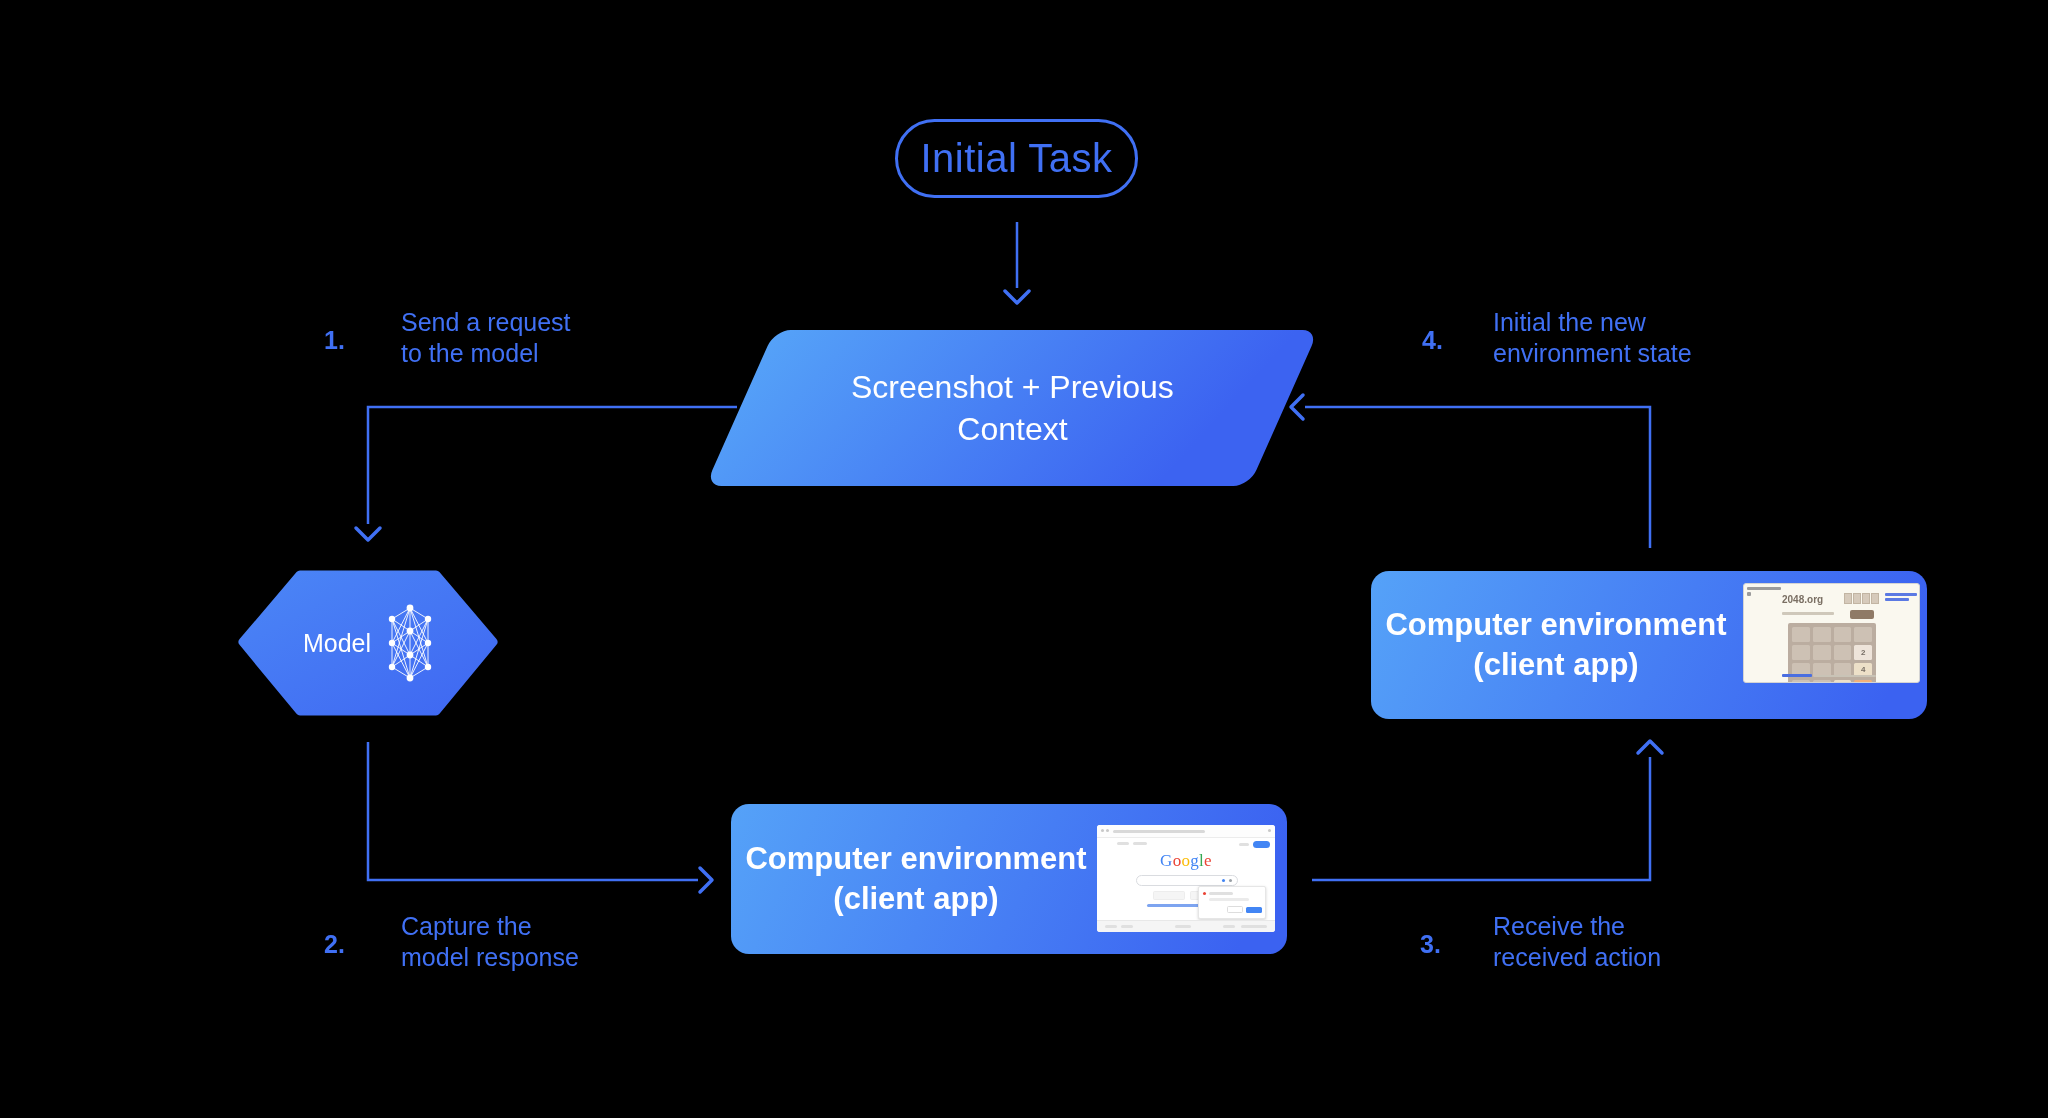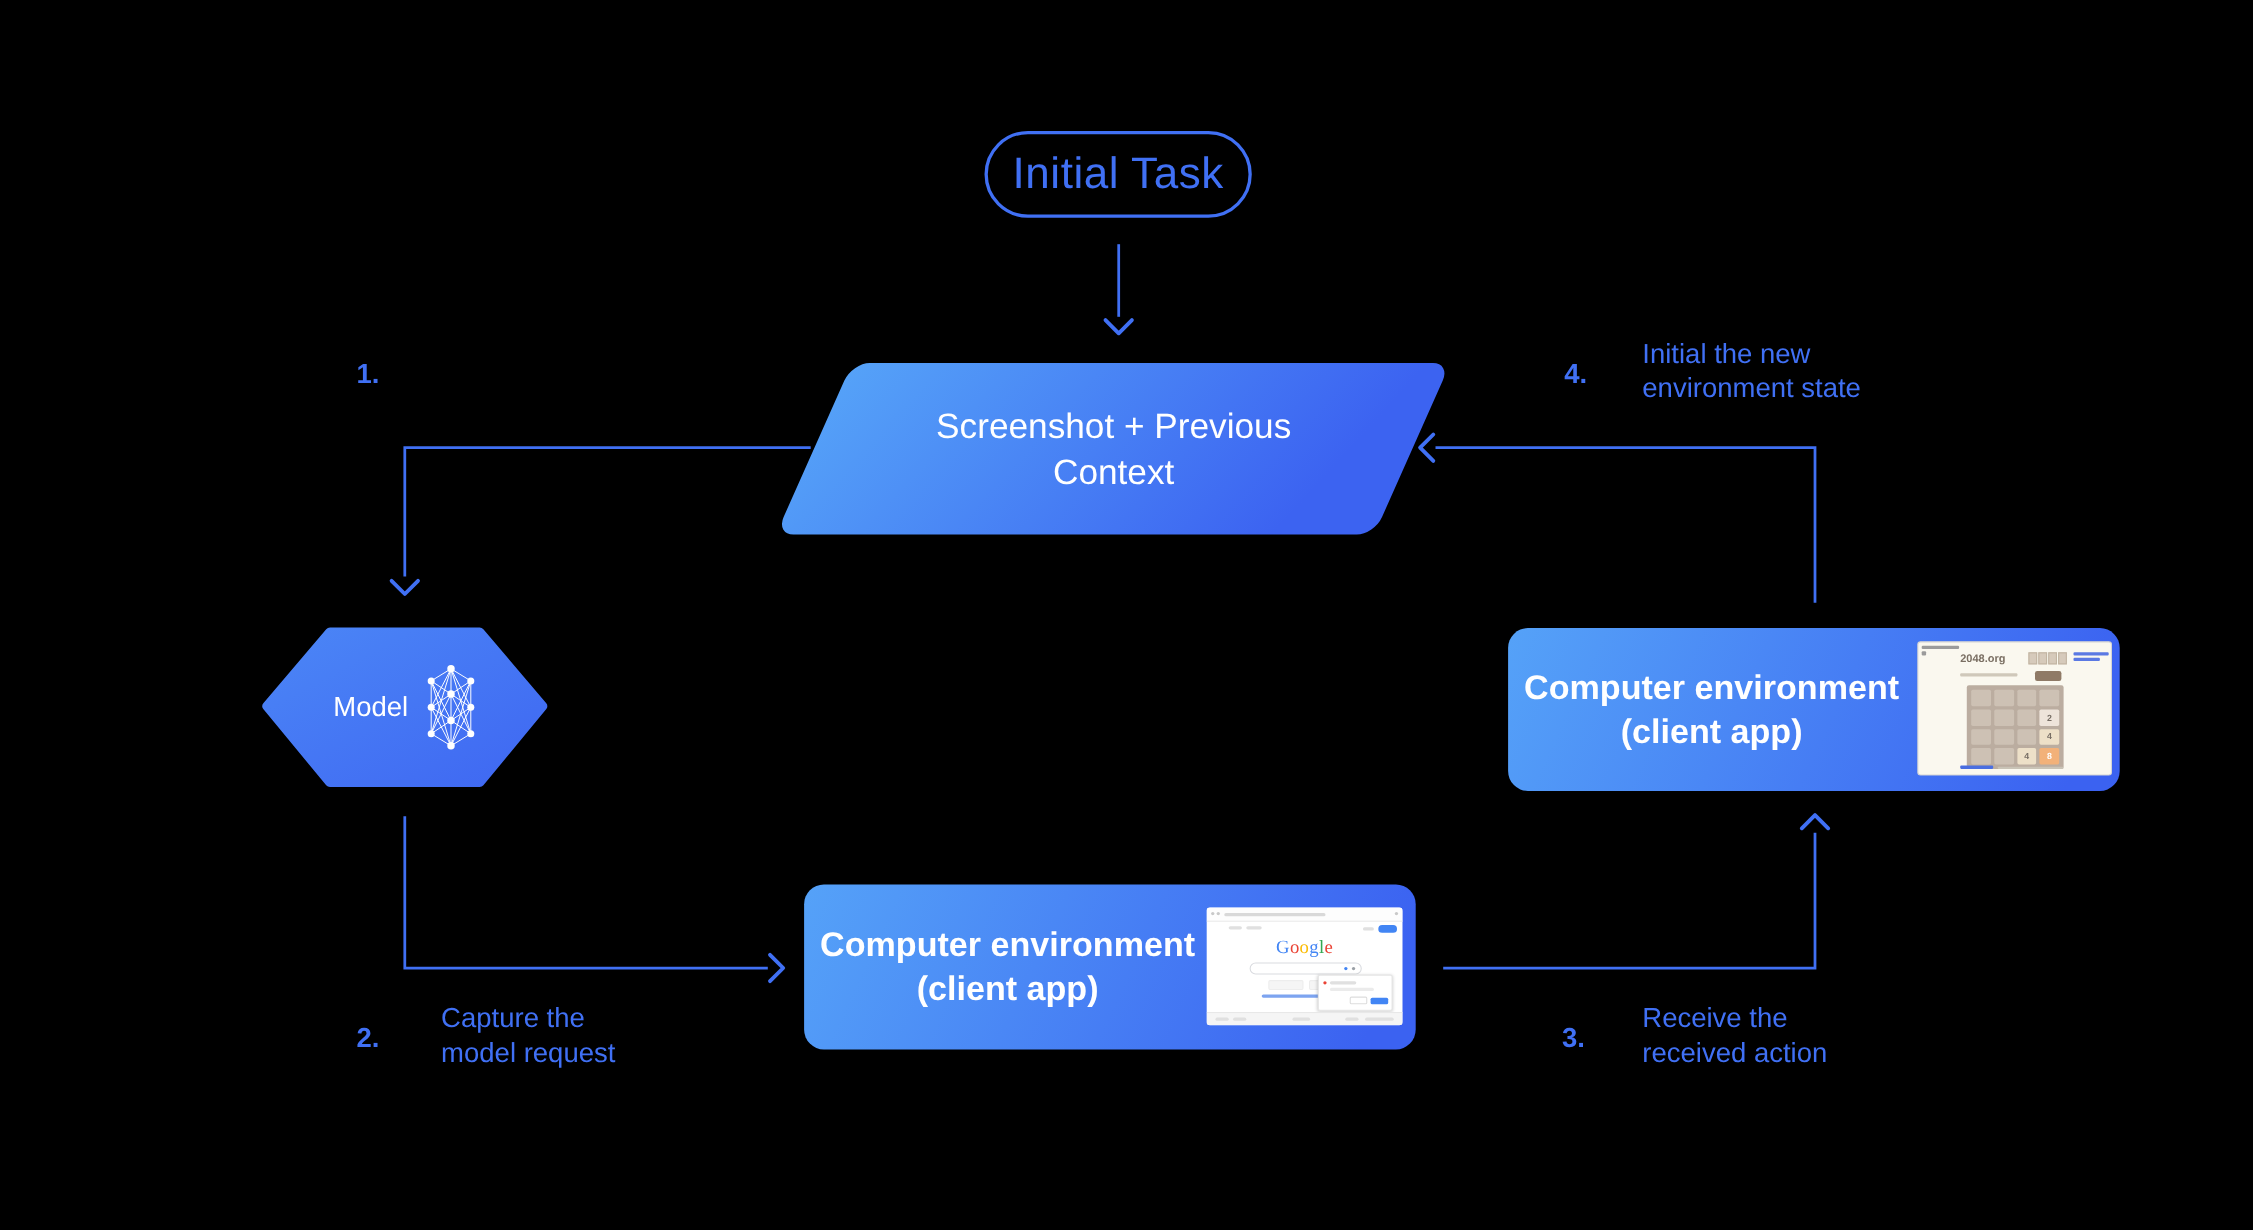--- a/index.html
+++ b/index.html
@@ -65,21 +65,21 @@
   .g-signin{position:absolute;right:5px;top:16px;width:17px;height:7px;border-radius:3.5px;background:#4285F4;}
   .g-logo{position:absolute;left:0;top:26px;width:100%;text-align:center;font-size:17px;font-weight:500;letter-spacing:.3px;}
   .g-search{position:absolute;left:39px;top:50px;width:100px;height:9px;border:1px solid #dadce0;border-radius:6px;background:#fff;}
   .g-search i{position:absolute;top:2.5px;width:3px;height:3px;border-radius:50%;}
   .g-btn{position:absolute;top:66px;height:7px;background:#f5f5f5;border:1px solid #ededed;border-radius:1.5px;}
   .g-link{position:absolute;left:50px;top:79px;width:78px;height:3px;border-radius:1.5px;background:#7da4f0;}
   .g-dialog{position:absolute;right:9px;top:61px;width:66px;height:31px;background:#fff;border:1px solid #e6e6e6;border-radius:2px;box-shadow:0 1px 3px rgba(0,0,0,.18);}
   .g-footer{position:absolute;left:0;bottom:0;width:100%;height:11px;background:#f5f5f5;border-top:1px solid #e8e8e8;}
 
   
-  .g2048-thumb{right:7px;top:12px;width:177px;height:122px;background:#faf8ef;border:1px solid #d4d4d4;box-sizing:border-box;}
+  .g2048-thumb{right:7px;top:12px;width:177px;height:100px;background:#faf8ef;border:1px solid #d4d4d4;box-sizing:border-box;}
   .t-bar{position:absolute;background:#9b9b9b;border-radius:1px;}
   .g2048-title{position:absolute;left:38px;top:10px;font-size:10px;font-weight:700;color:#7a6f63;}
   .score-box{position:absolute;top:9px;width:8px;height:11px;background:#d6cabb;border:1px solid #c2b5a3;box-sizing:border-box;}
   .blue-bar{position:absolute;background:#5b79e3;border-radius:1px;}
   .g2048-btn{position:absolute;left:106px;top:26px;width:24px;height:9px;background:#8f7a66;border-radius:2px;}
   .g2048-grid{
     position:absolute;left:44px;top:39px;width:88px;height:76px;background:#bbada0;border-radius:2px;
     display:grid;grid-template-columns:repeat(4,1fr);grid-template-rows:repeat(4,1fr);gap:3px;padding:4px;box-sizing:border-box;
   }
   .cell{background:#cdc1b4;border-radius:1.5px;display:flex;align-items:center;justify-content:center;font-size:8px;font-weight:700;}
@@ -259,25 +259,29 @@
         <div class="cell" style="color: rgb(255, 255, 255); background: rgb(242, 177, 121);">
             <span>8</span>
           </div>
       </div>
       <div class="g2048-link"></div>
       <div class="t-bar" style="left:72px;bottom:5px;width:60px;height:2.5px;background:#c9c3b6"></div>
     </div>
   </div>
 
   <span class="step-num" style="left:324px;top:326px">1.</span>
+  <div class="step-text" style="left:401px;top:307px">
+    <div>Send a request</div>
+      <div>to the model</div>
+  </div>
 
   <span class="step-num" style="left:324px;top:930px">2.</span>
   <div class="step-text" style="left:401px;top:911px">
     <div>Capture the</div>
-      <div>model request</div>
+      <div>model response</div>
   </div>
 
   <span class="step-num" style="left:1420px;top:930px">3.</span>
   <div class="step-text" style="left:1493px;top:911px">
     <div>Receive the</div>
       <div>received action</div>
   </div>
 
   <span class="step-num" style="left:1422px;top:326px">4.</span>
   <div class="step-text" style="left:1493px;top:307px">

